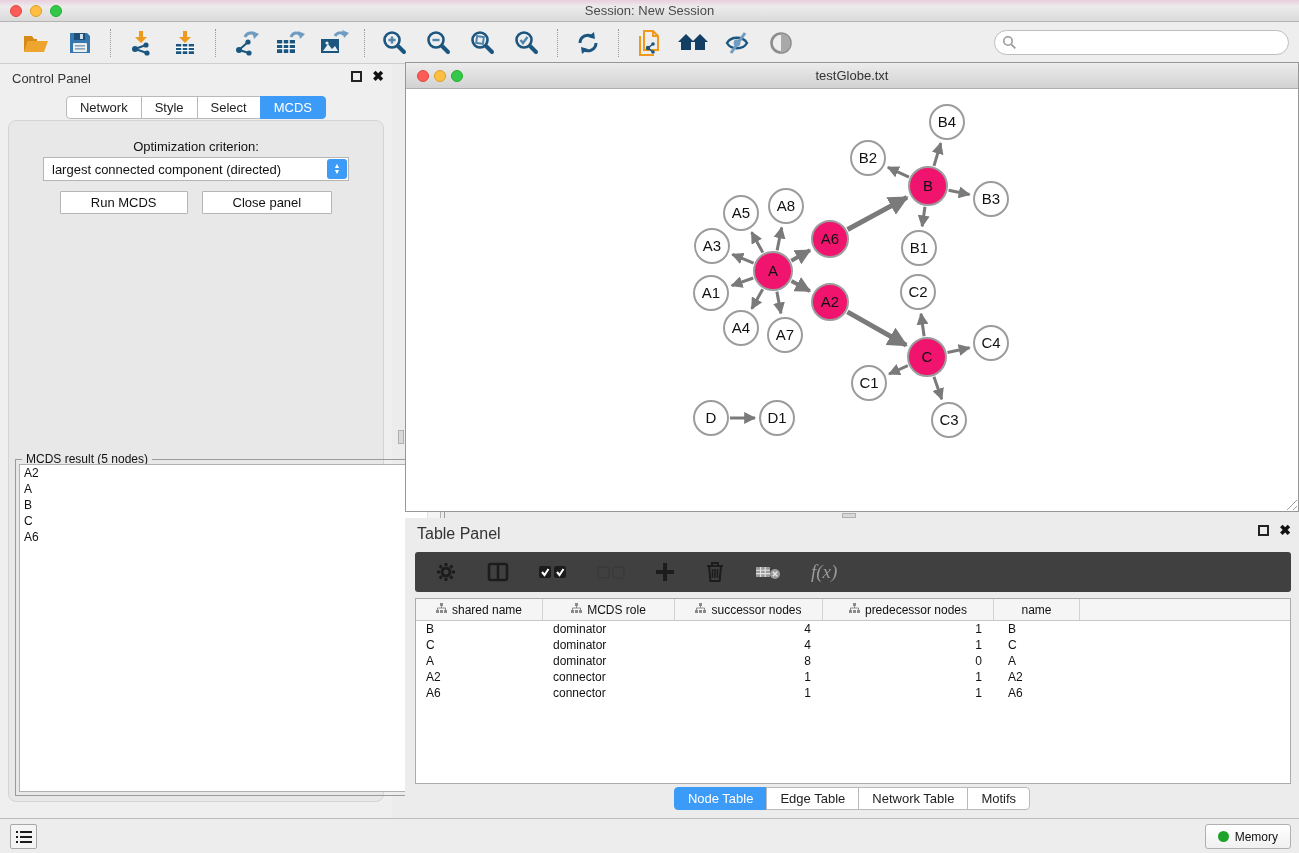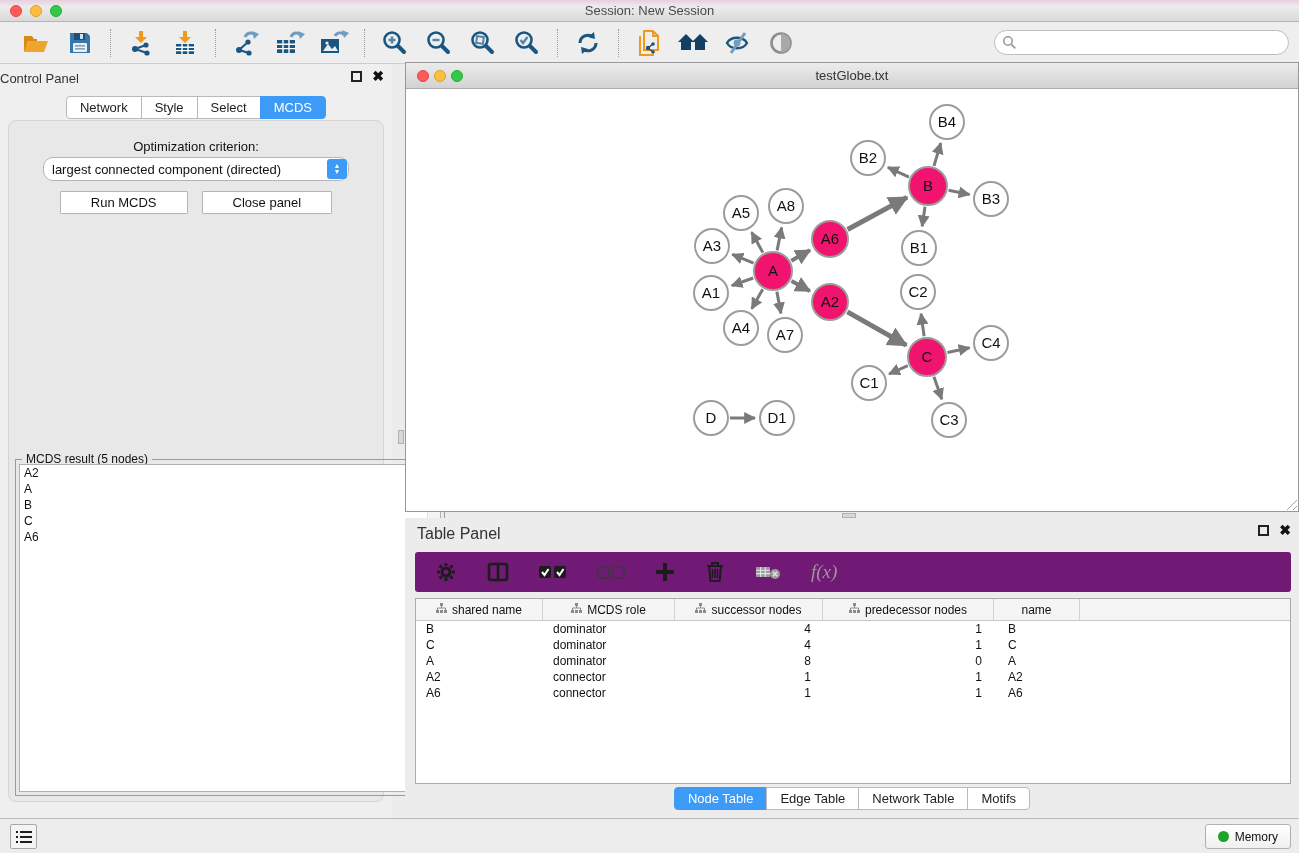--- a/index.html
+++ b/index.html
@@ -24,35 +24,35 @@
   .tb-sep { width:1px; height:28px; border-left:1px dotted #9a9a9a; margin:0 4px; }
   .tb-btn { width:36px; height:32px; display:flex; align-items:center; justify-content:center; border-radius:4px; }
   .search-wrap { position:absolute; right:10px; top:8px; }
   .search-input { width:295px; height:25px; border:1px solid #bdbdbd; border-radius:13px;
     background:#fff; padding:0 8px 0 26px; font-size:13px; outline:none; }
   .search-glass { position:absolute; left:8px; top:5px; }
 
   
   .control-panel { position:absolute; left:0; top:64px; width:392px; height:754px; background:#efefef; }
   .cp-header { position:absolute; left:0; top:0; width:100%; height:28px; display:flex; align-items:center; }
-  .cp-title { font-size:13px; color:#333; padding-left:0; }
+  .cp-title { font-size:13px; color:#333; padding-left:12px; }
   .panel-ctrls { position:absolute; right:8px; top:7px; display:flex; gap:10px; align-items:center; }
   .float-box { width:11px; height:11px; border:2px solid #222; display:inline-block; }
   .close-x { font-size:14px; font-weight:bold; color:#111; line-height:11px; }
   .tabs-row { position:absolute; left:0; width:100%; display:flex; justify-content:center;text-align:center; }
   .cp-tabs { top:32px; }
   .tab { background:#fff; border:1px solid #b9b9b9; padding:3px 13px; font-size:13px; color:#222; margin-left:-1px; }
   .tab:first-child { border-radius:4px 0 0 4px; margin-left:0; }
   .tab:last-child { border-radius:0 4px 4px 0; }
   .tab.active { background:#3d9bf8; border-color:#3d9bf8; color:#fff; }
   .cp-inner { position:absolute; left:8px; top:56px; width:376px; height:682px;
     background:#e8e8e8; border:1px solid #d4d4d4; border-radius:8px; }
   .opt-label { position:absolute; top:18px; width:100%; text-align:center; font-size:13px; color:#111; }
   .dropdown { position:absolute; left:34px; top:36px; width:306px; height:24px; background:#fff;
-    border:1px solid #b5b5b5; border-radius:10px; display:flex; align-items:center; }
+    border:1px solid #b5b5b5; border-radius:0; display:flex; align-items:center; }
   .dropdown-value { flex:1; font-size:13px; padding-left:8px; color:#111; white-space:nowrap; overflow:hidden; }
   .dropdown-stepper { width:20px; height:20px; margin-right:1px; background:#3d9bf8; border-radius:3px;
     display:flex; flex-direction:column; align-items:center; justify-content:center; color:#fff; font-size:7px; line-height:6px; }
   .cp-buttons { position:absolute; top:70px; width:100%; display:flex; justify-content:center; gap:14px; }
   .btn { background:#fff; border:1px solid #b5b5b5; border-radius:1px; padding:3px 30px; font-size:13px; color:#111; }
   .fieldset { position:absolute; left:6px; top:338px; width:430px; height:337px; border:1px solid #9b9b9b; }
   .legend { position:absolute; left:6px; top:-8px; background:#e8e8e8; padding:0 4px; font-size:12px; color:#111; }
   .mcds-list { position:absolute; left:3px; top:4px; right:3px; bottom:3px; background:#fff; border:1px solid #b0b0b0; overflow:hidden; }
   .mcds-item { font-size:12px; line-height:16px; padding-left:4px; color:#111; }
   .mcds-scroll { position:absolute; right:0; top:0; width:13px; height:100%; background:#f4f4f4; border-left:1px solid #e2e2e2; }
@@ -67,21 +67,21 @@
   .net-canvas { position:relative; width:892px; height:422px; background:#fff; overflow:hidden; }
   .resize-grip { position:absolute; right:1px; bottom:1px; width:13px; height:13px;
     background:repeating-linear-gradient(135deg, transparent 0 3px, #9f9f9f 3px 4px); clip-path:polygon(100% 0,100% 100%,0 100%); }
   .v-grip { position:absolute; left:398px; top:430px; width:6px; height:14px; background:#d8d8d8; border:1px solid #b0b0b0; }
   .h-grip { position:absolute; left:842px; top:513px; width:14px; height:5px; background:#d8d8d8; border:1px solid #b0b0b0; }
 
   
   .table-panel { position:absolute; left:405px; top:518px; width:894px; height:300px; background:#ececec; }
   .tp-header { position:absolute; left:0; top:0; width:100%; height:26px; }
   .tp-title { font-size:16px; color:#333; padding:7px 0 0 12px; display:inline-block; }
-  .tp-toolbar { position:absolute; left:10px; top:34px; width:876px; height:40px; background:#701a75;
+  .tp-toolbar { position:absolute; left:10px; top:34px; width:876px; height:40px; background:#404040;
     border-radius:3px; display:flex; align-items:center; gap:30px; padding-left:20px; }
   .tp-icon { display:flex; align-items:center; justify-content:center; }
   .fx { font-family:"Liberation Serif", serif; font-style:italic; font-size:19px; color:#9a9a9a; }
   .tp-table { position:absolute; left:10px; top:80px; width:876px; height:186px; background:#fff; border:1px solid #ababab; overflow:hidden; }
   .thead { display:flex; height:22px; background:#f5f5f5; border-bottom:1px solid #c6c6c6; }
   .th { display:flex; align-items:center; justify-content:center; gap:5px; font-size:12px; color:#111;
     border-right:1px solid #d2d2d2; height:100%; }
   .tr { display:flex; height:16px; }
   .td { font-size:12px; color:#111; line-height:16px; white-space:nowrap; overflow:hidden; }
   .c0 { width:127px; } .c1 { width:132px; } .c2 { width:148px; } .c3 { width:171px; } .c4 { width:86px; } .cf { flex:1; border-right:none; }

